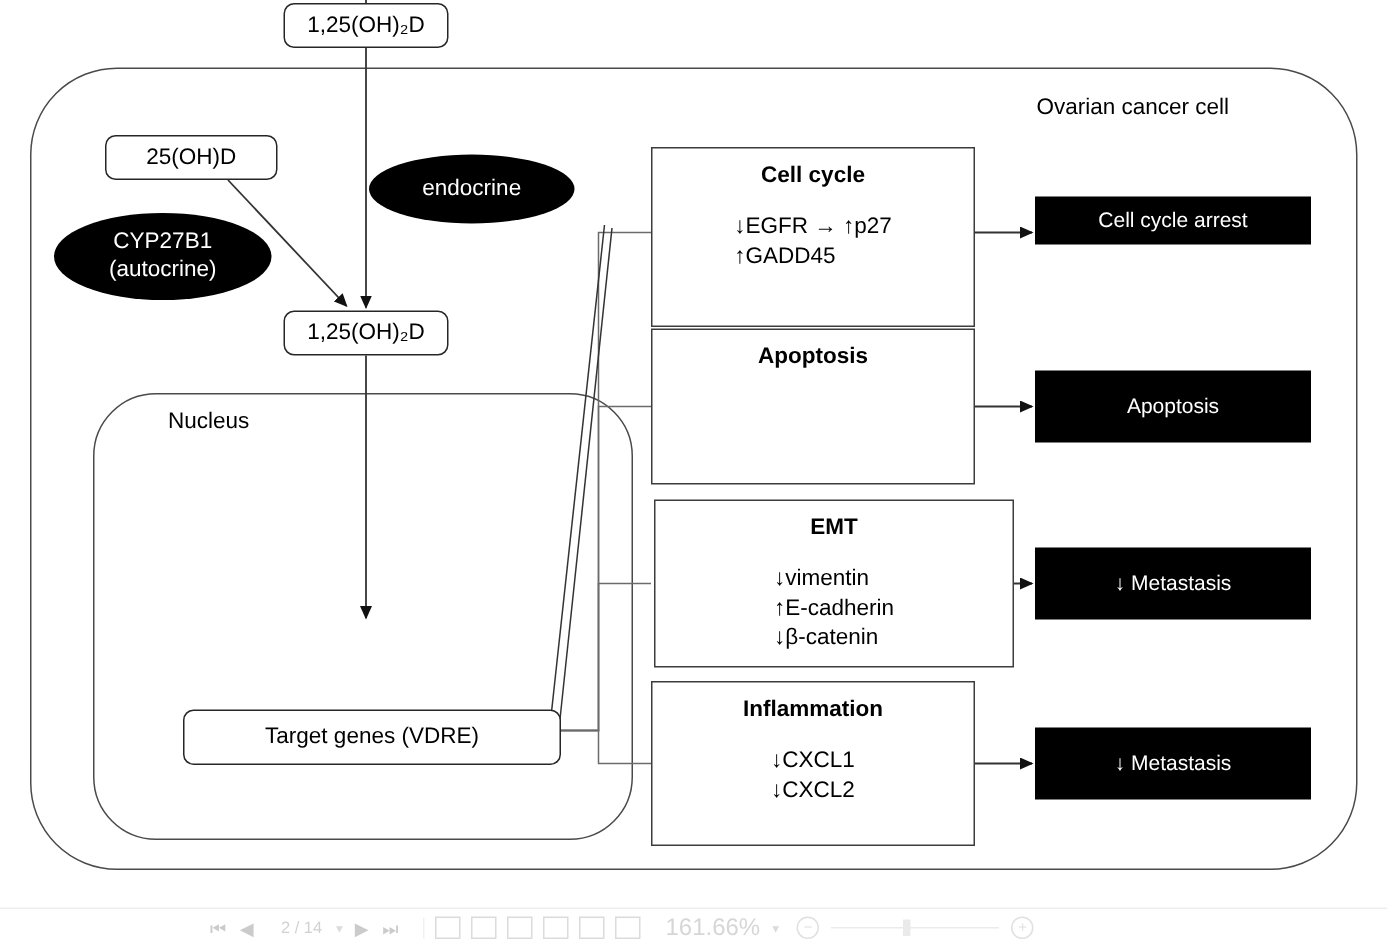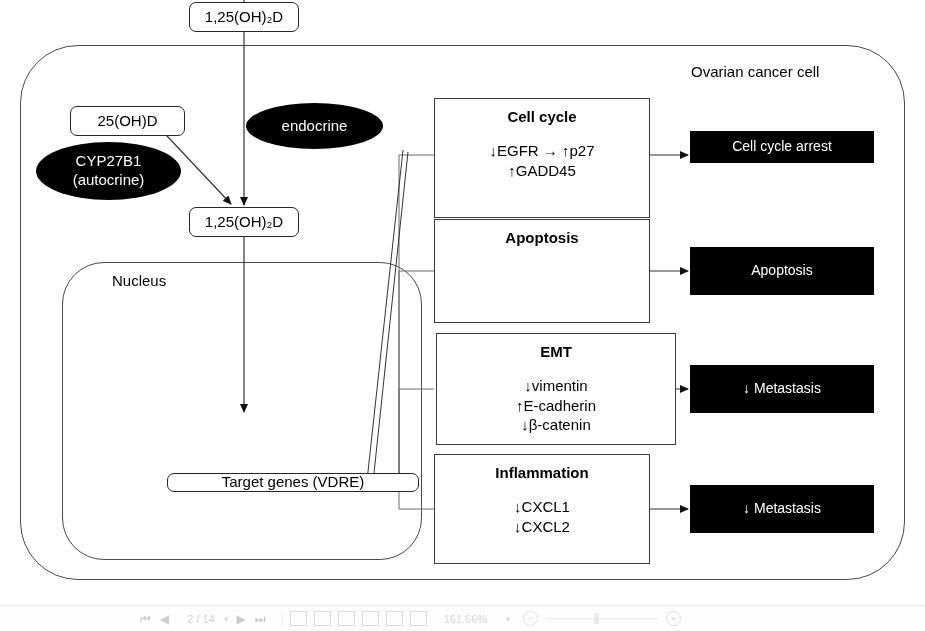--- a/index.html
+++ b/index.html
@@ -19,21 +19,20 @@
     background: #ffffff;
     overflow: hidden;
   }
   
   .node {
     position: absolute;
     box-sizing: border-box;
     display: flex;
     align-items: center;
     justify-content: center;
-    text-align: center;
     line-height: 1.25;
   }
   .rbox {
     background: #ffffff;
     border: 1px solid #262626;
     border-radius: 7px;
     font-size: 15px;
     color: #000000;
   }
   .ellipse {
@@ -129,23 +128,23 @@
     margin: 0 7px;
   }
   #toolbar .tb-glyph {
     width: 15px;
     height: 13px;
     border: 1px solid #888;
     margin-right: 7px;
     display: inline-block;
   }
   #toolbar .tb-zoom {
-    font-size: 11px;
+    font-size: 16px;
     color: #777;
-    margin: 0 19px 0 10px;
+    margin: 0 8px 0 10px;
   }
   #toolbar .tb-caret { font-size: 9px; color: #888; margin-right: 8px; }
   #toolbar .tb-circle {
     width: 13px; height: 13px; border-radius: 50%;
     border: 1px solid #999; color: #999; font-size: 10px;
     display: flex; align-items: center; justify-content: center;
     margin: 0 4px;
   }
   #toolbar .tb-slider {
     width: 112px; height: 1px; background: #bbb; margin: 0 4px; position: relative;
@@ -198,36 +197,36 @@
   <div class="plainlabel" style="left:112px; top:272px;">Nucleus</div>
 
   <div class="node rbox" style="left:189px; top:2px; width:110px; height:30px;">
     <span>1,25(OH)₂D</span>
   </div>
 
   <div class="node ellipse" style="left:246px; top:103px; width:137px; height:46px;">
     <span>endocrine</span>
   </div>
 
-  <div class="node rbox" style="left:70px; top:106px; width:115px; height:30px;">
+  <div class="node rbox" style="left:70px; top:90px; width:115px; height:30px;">
     <span>25(OH)D</span>
   </div>
 
   <div class="node ellipse" style="left:36px; top:142px; width:145px; height:58px;">
     <span>CYP27B1</span>
     <span>(autocrine)</span>
   </div>
 
   <div class="node rbox" style="left:189px; top:207px; width:110px; height:30px;">
     <span>1,25(OH)₂D</span>
   </div>
 
 
 
-  <div class="node rbox" style="left:122px; top:473px; width:252px; height:19px;margin-left:45px;">
+  <div class="node rbox" style="left:122px; top:473px; width:252px; height:37px;">
     <span>Target genes (VDRE)</span>
   </div>
 
   <div class="node panel" style="left:434px; top:98px; width:216px; height:120px;">
     <div class="panel-title">Cell cycle</div>
     <div class="panel-body">
       <div>↓EGFR → ↑p27</div>
       <div>↑GADD45</div>
     </div>
   </div>

